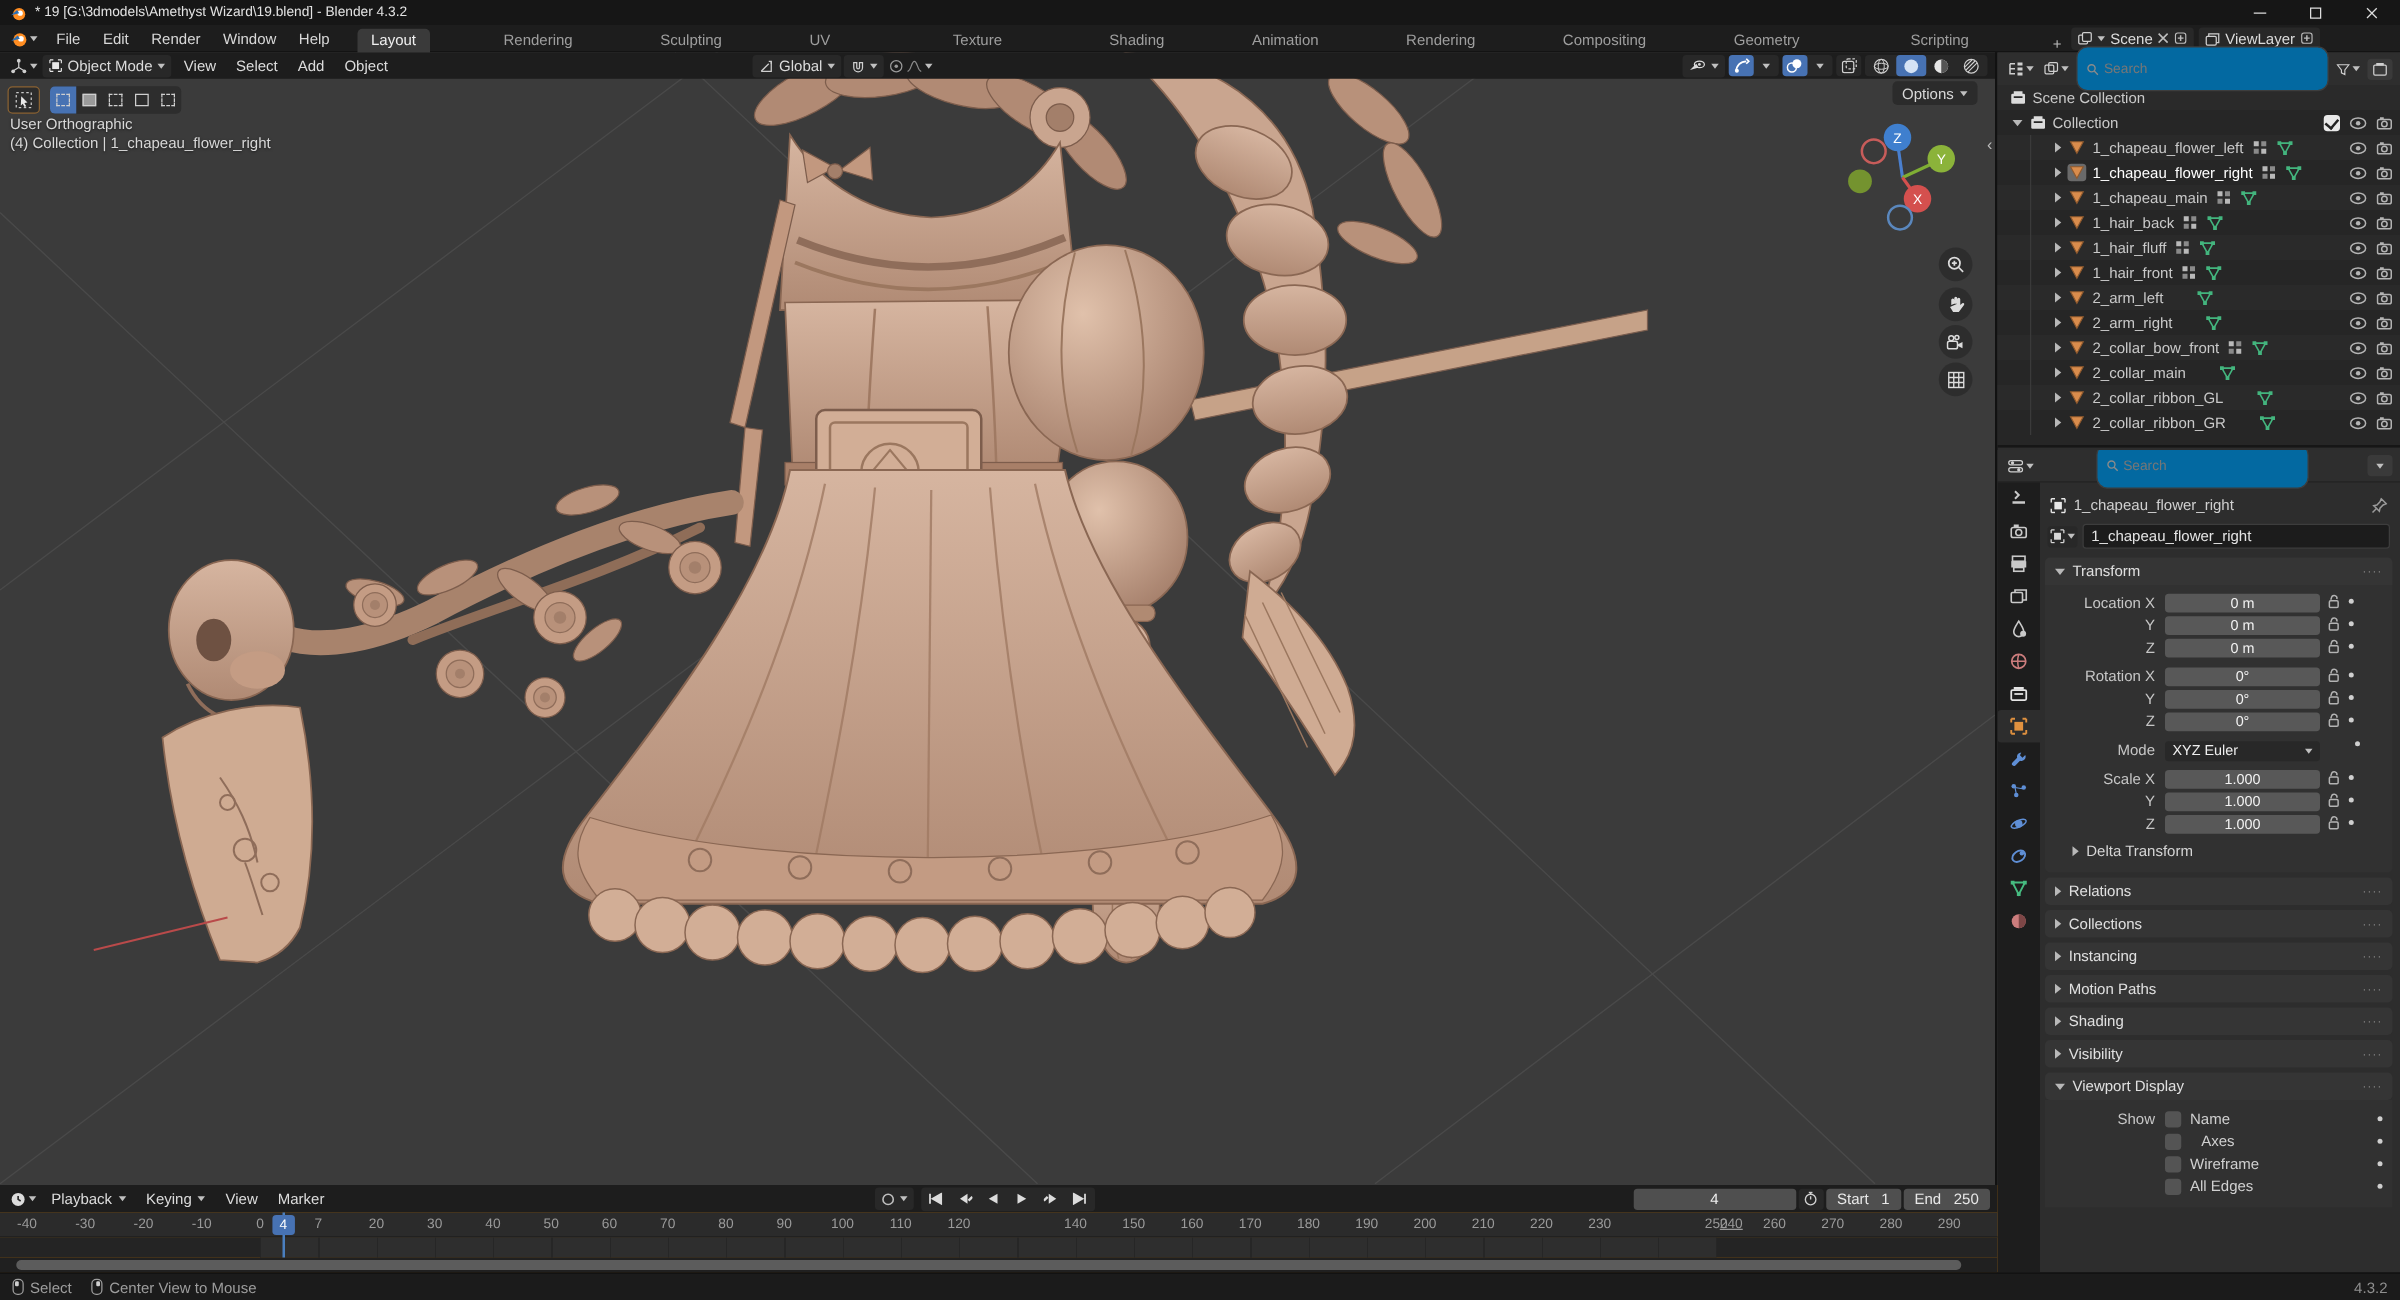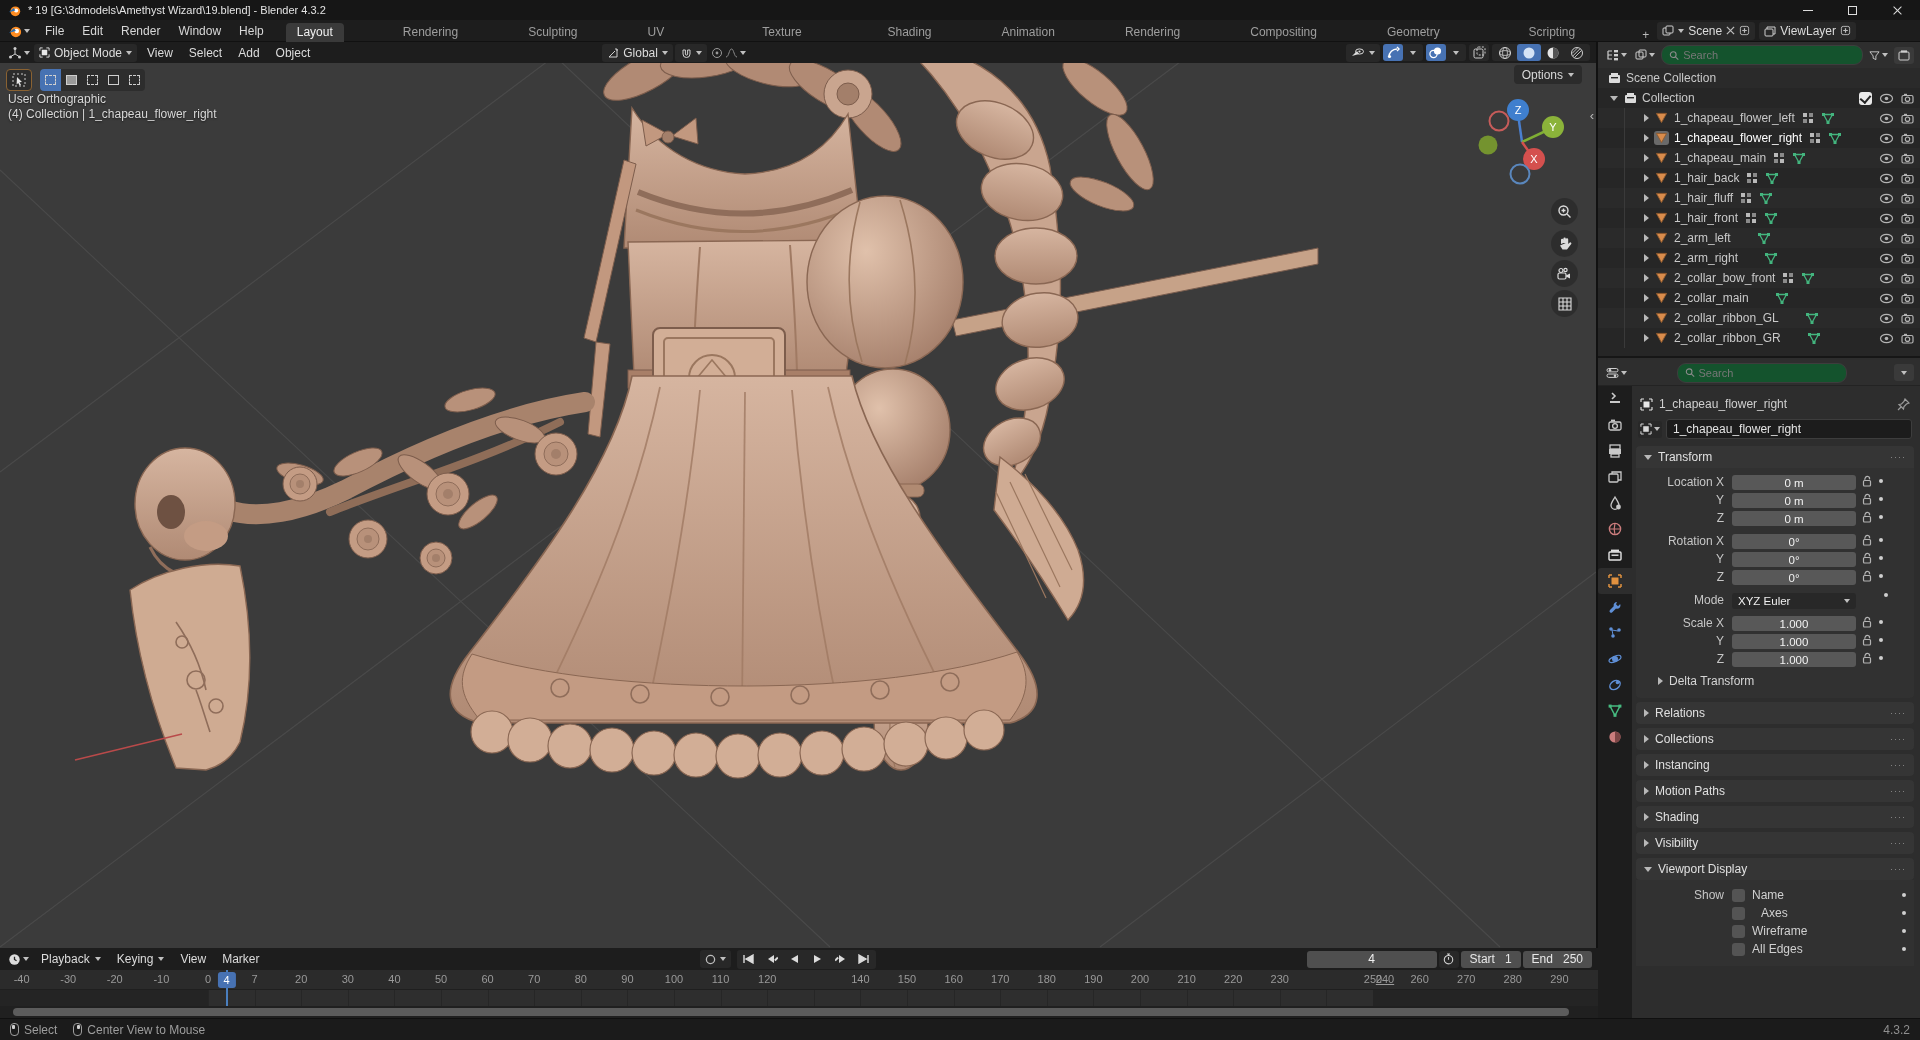--- a/index.html
+++ b/index.html
@@ -67,21 +67,21 @@
     border-radius:4px; display:flex; align-items:center; gap:5px; padding:0 8px; color:#d8d8d8; z-index:4; }
   .nav-btn { position:absolute; width:27px; height:27px; border-radius:50%; background:#2a2a2acc;
     display:flex; align-items:center; justify-content:center; z-index:4; }
   .collapse-chevron { position:absolute; top:66px; right:2px; color:#bbb; font-size:13px; z-index:4; }
 
   
   .rightcol { position:absolute; top:42px; left:1598px; width:322px; height:976px; background:#2d2d2d; }
   .outliner { position:absolute; top:0; left:0; width:322px; height:316px; background:#262626;
     border-bottom:2px solid #161616; }
   .outl-header { height:26px; display:flex; align-items:center; gap:4px; padding:0 6px; background:#2e2e2e; }
-  .search-box { flex:1; height:20px; background:#14532d; border:1px solid #3d3d3d; border-radius:9px;
+  .search-box { flex:1; height:36px; background:#0369a1; border:1px solid #3d3d3d; border-radius:9px;
     display:flex; align-items:center; gap:4px; padding:0 7px; }
   .search-box input { background:transparent; border:none; outline:none; color:#cdcdcd;
     font-family:inherit; font-size:11px; width:100%; }
   .search-box input::placeholder { color:#777; }
   .outl-row { height:20px; display:flex; align-items:center; padding-right:6px; }
   .outl-row:nth-child(odd) { background:#2a2a2a; }
   .outl-name { color:#c9c9c9; margin-left:5px; white-space:nowrap; }
   .outl-row.active .outl-name { color:#ffffff; }
   .outl-row .objicon-wrap { display:flex; border-radius:3px; padding:1px; }
   .outl-row.active .objicon-wrap { background:#6a6a6a; }

